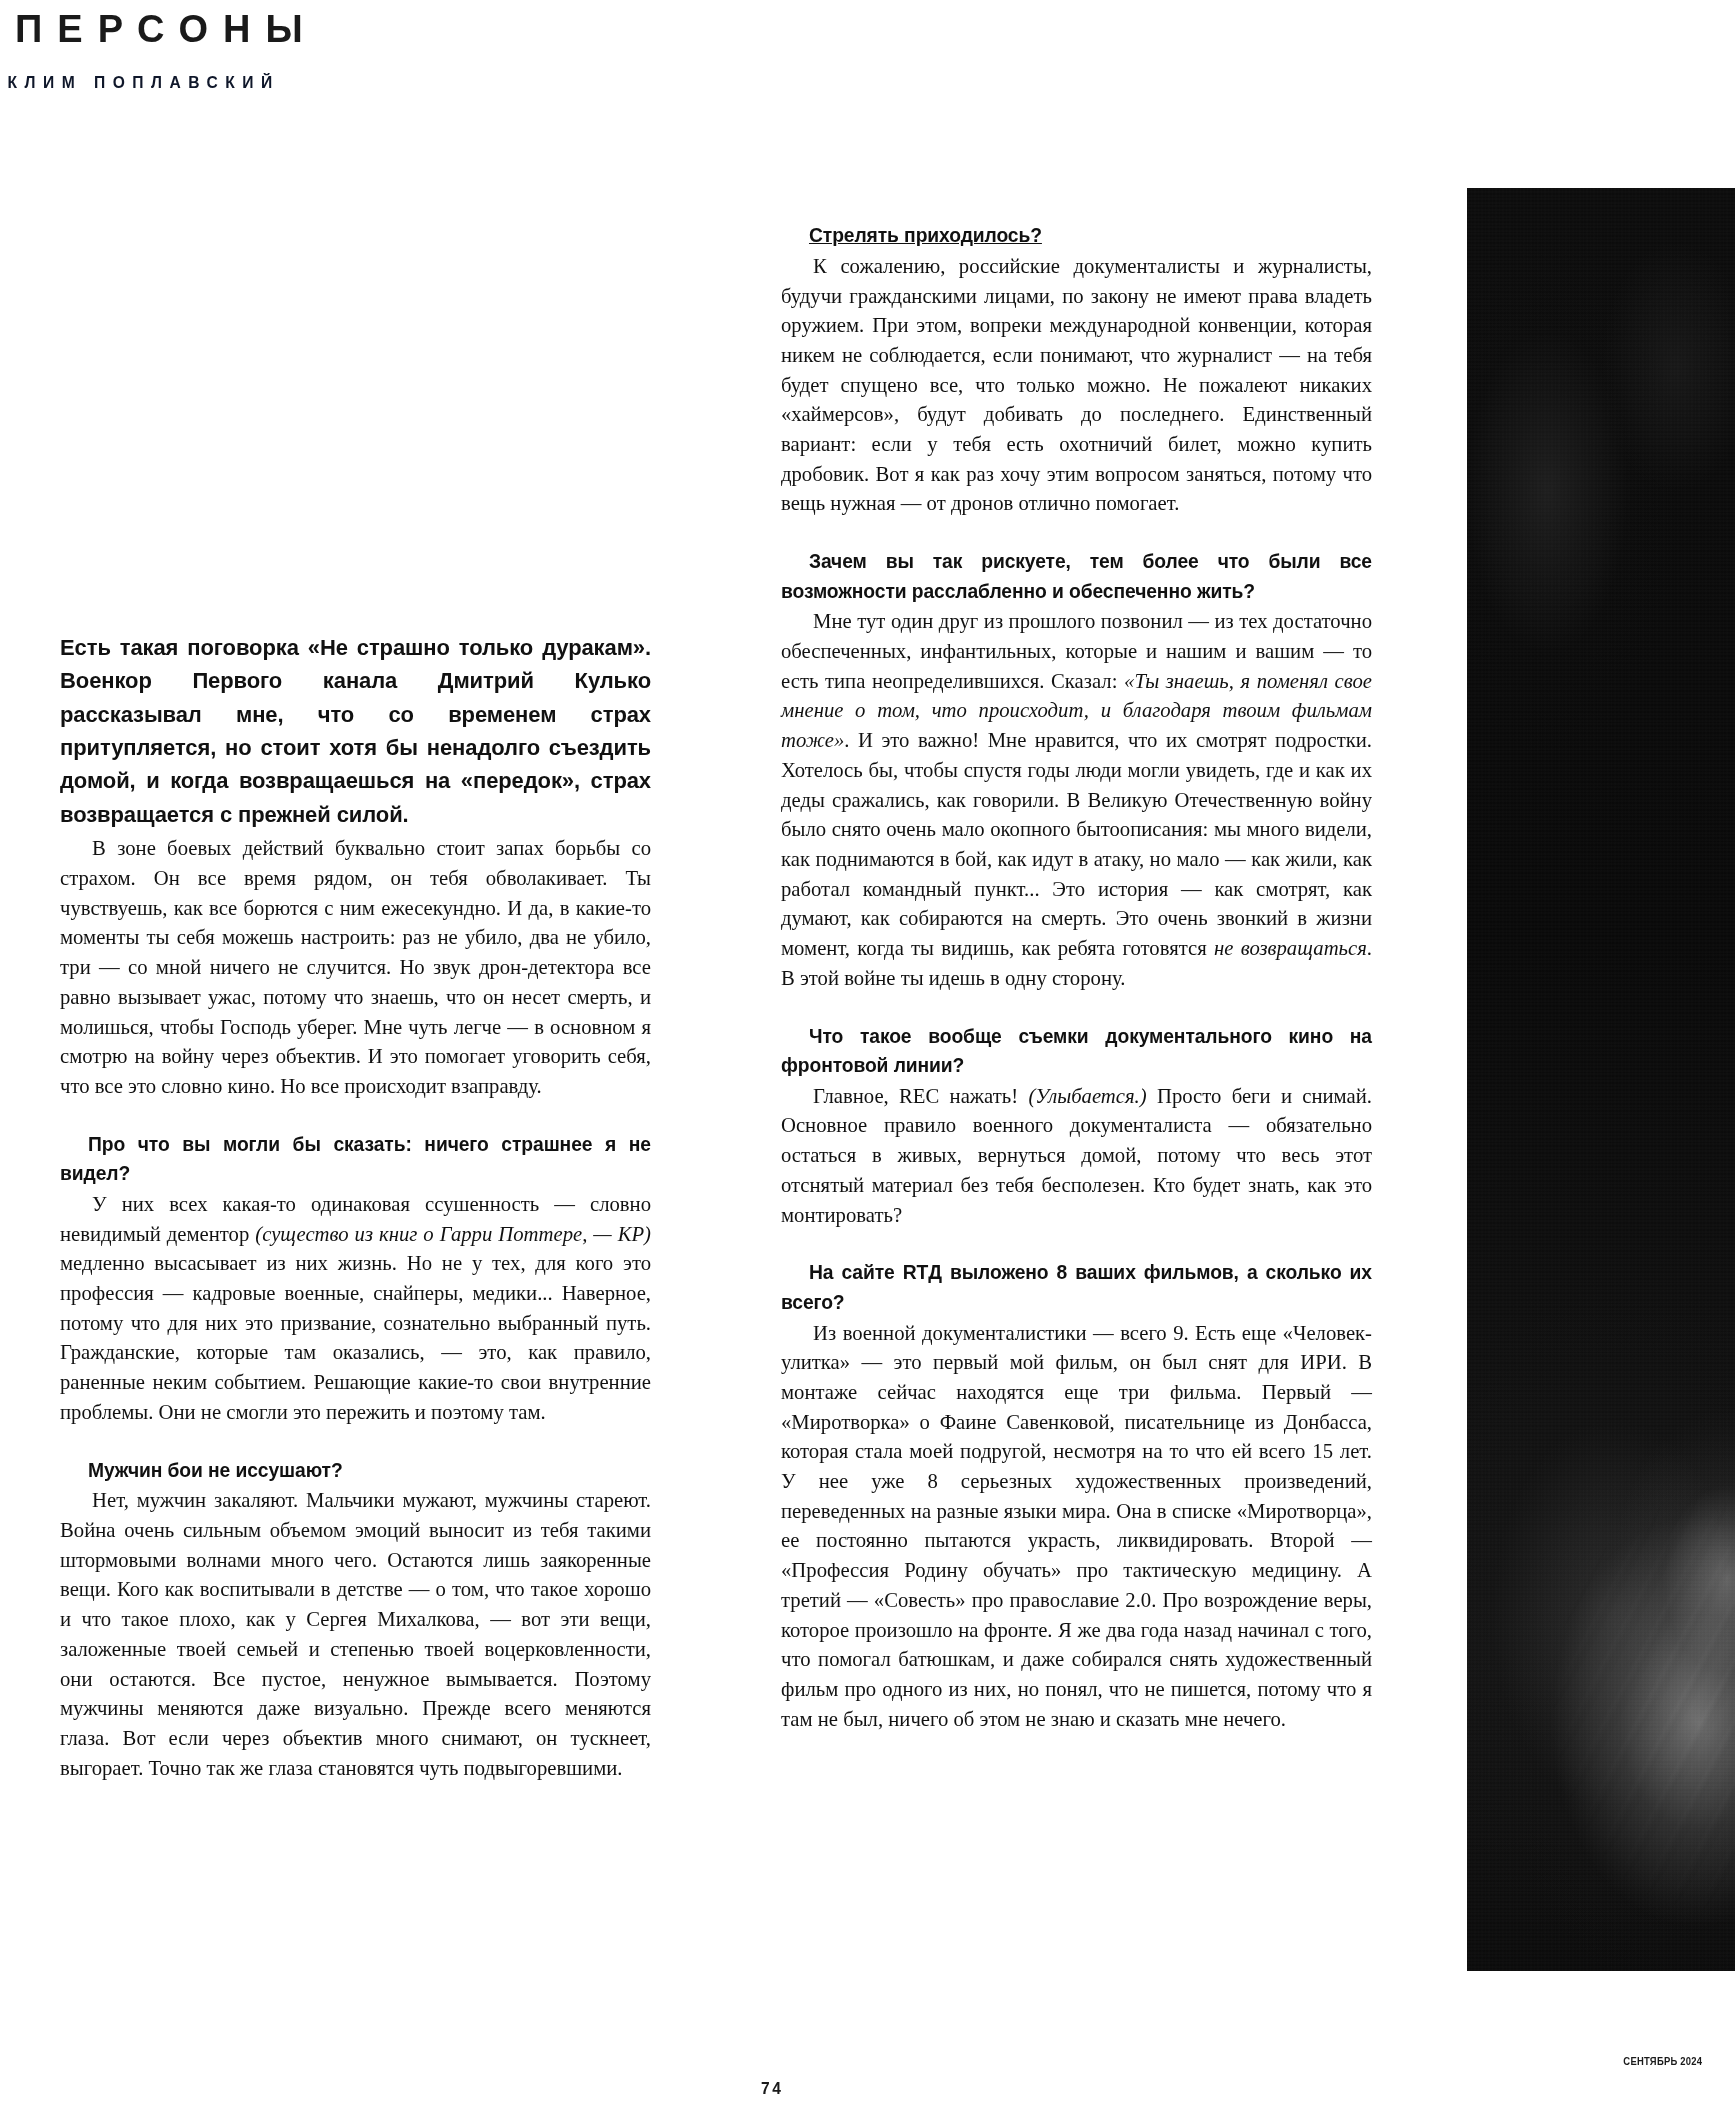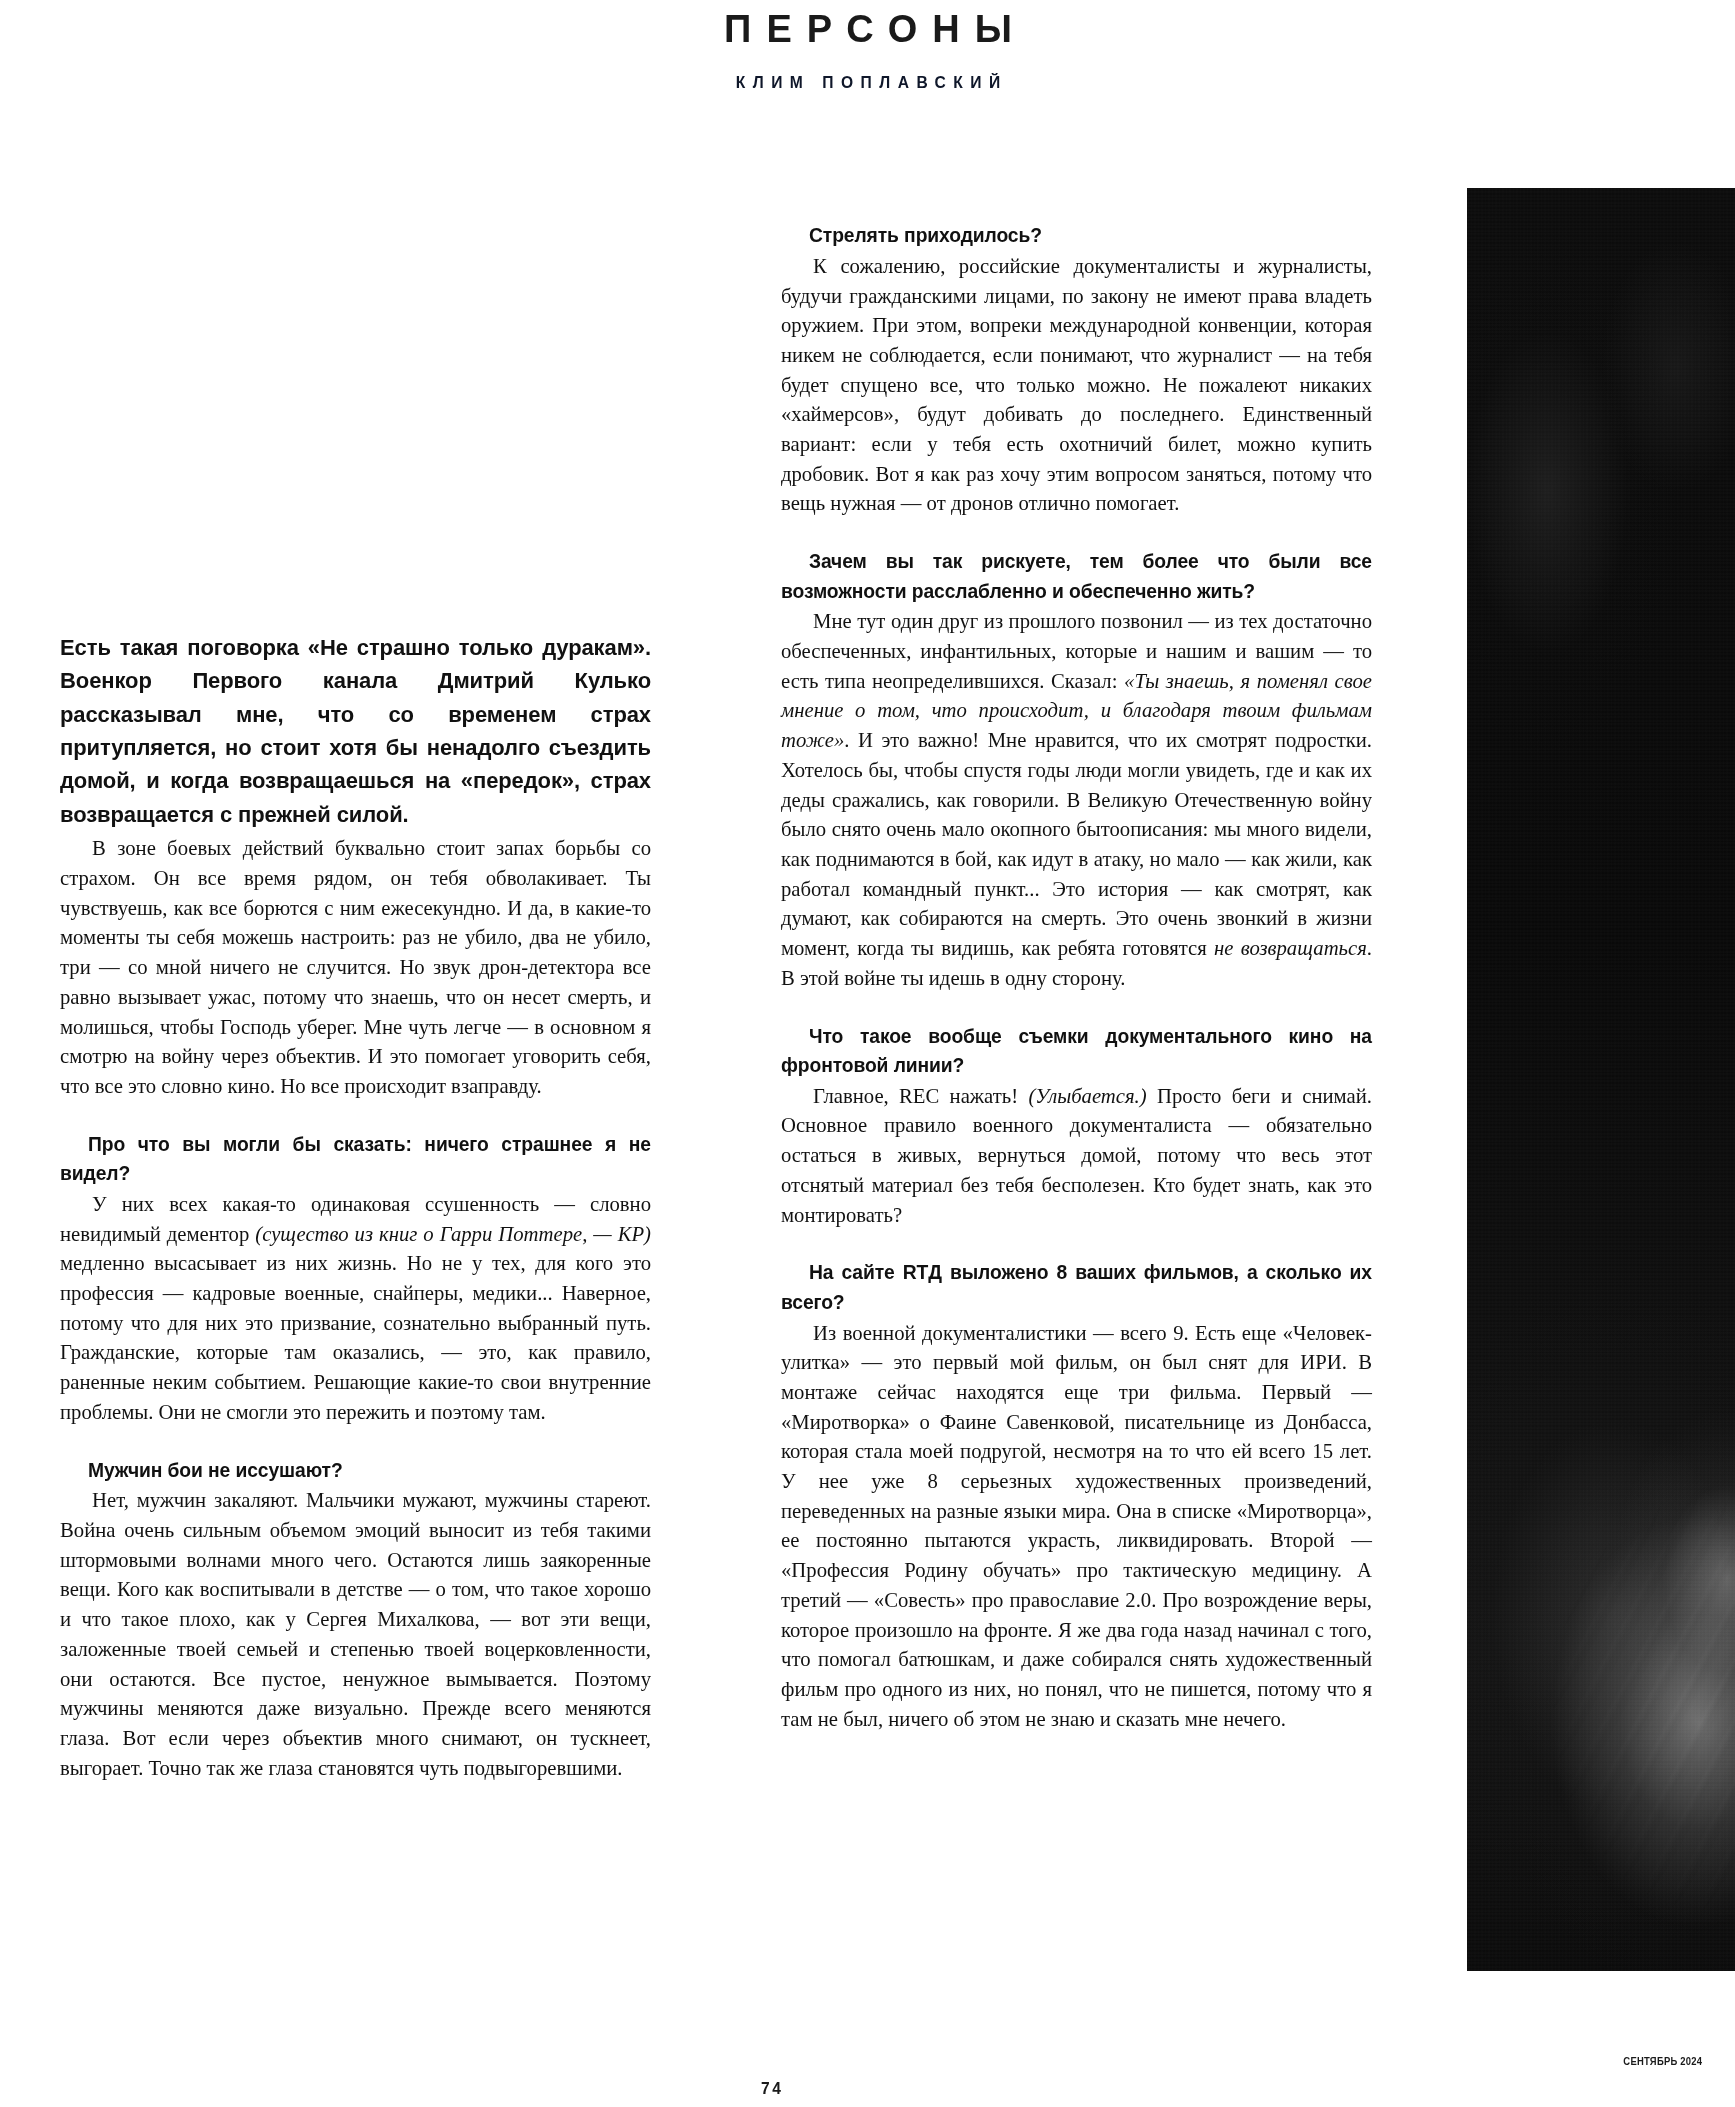--- a/index.html
+++ b/index.html
@@ -16,21 +16,21 @@
     color: #111111;
     overflow: hidden;
   }
 
   
   .masthead {
     position: absolute;
     top: 0;
     left: 0;
     width: 1736px;
-    text-align: center;
+    text-align: left;
     padding-top: 9.5px;
   }
   .kicker {
     font-family: "Liberation Sans", sans-serif;
     font-weight: bold;
     font-size: 38px;
     letter-spacing: 15px;
     text-indent: 15px;
     color: #1a1a1a;
     line-height: 1.0;
@@ -79,21 +79,21 @@
   .q {
     font-family: "Liberation Sans", sans-serif;
     font-weight: bold;
     font-size: 19.3px;
     line-height: 1.525;
     text-indent: 1.45em;
     letter-spacing: -0.1px;
     margin-top: 28px;
     margin-bottom: 1.4px;
   }
-  .q.tight { margin-top: 0; }
+  .q.tight { margin-top: 0; text-decoration: underline; }
 
   
   .a {
     margin-bottom: 0;
   }
 
   em { font-style: italic; }
 
   
   .photo-frame {

